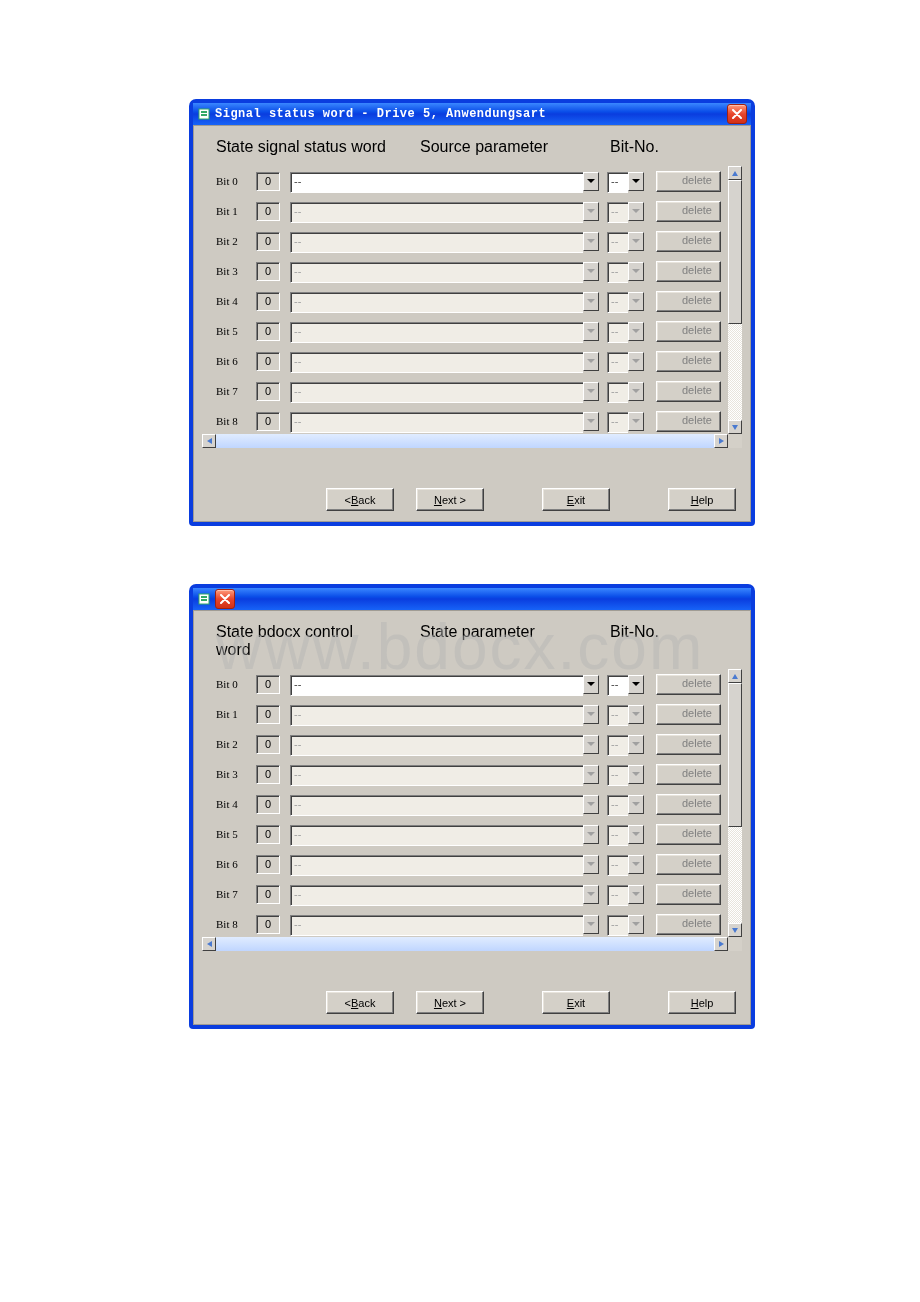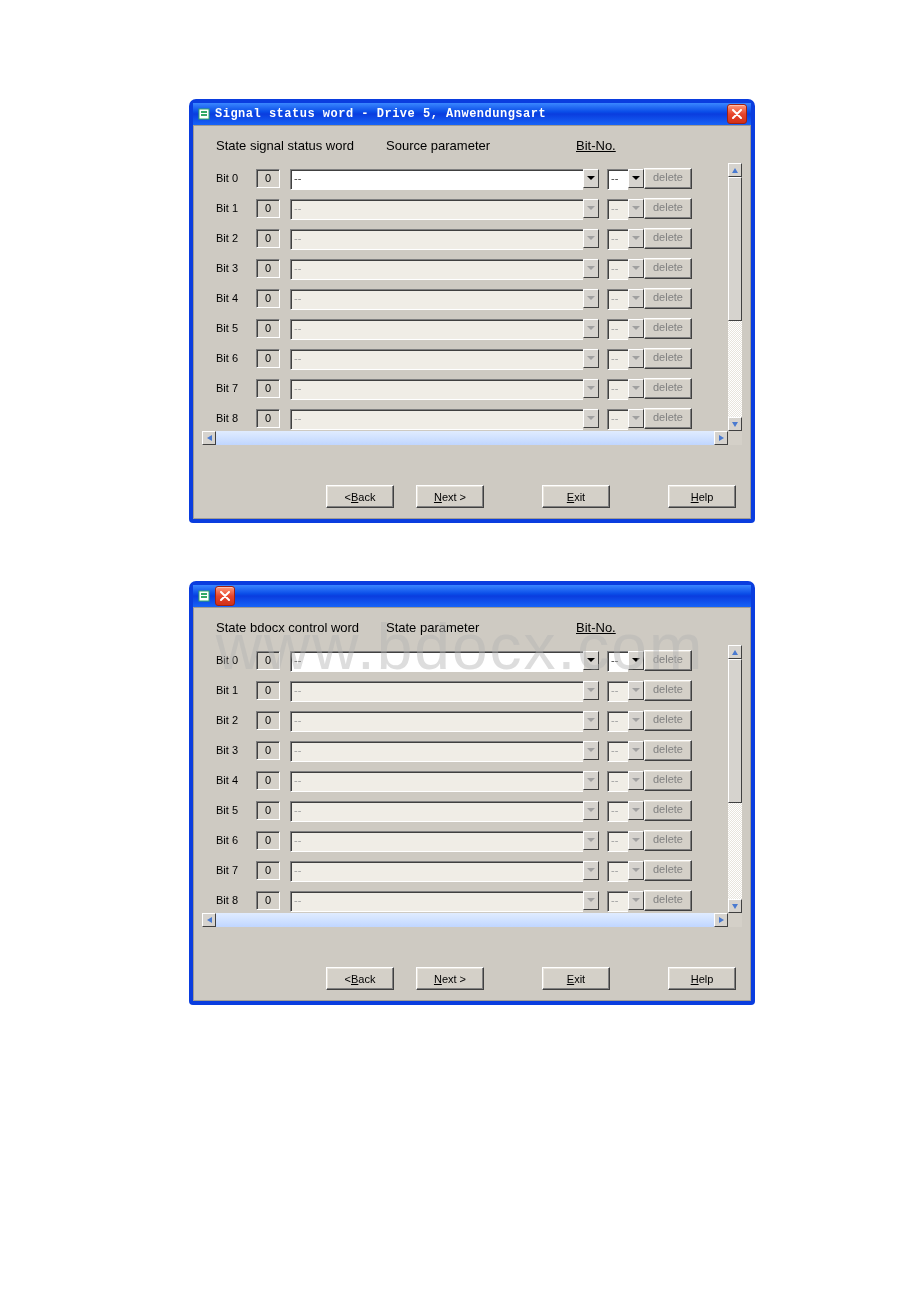--- a/index.html
+++ b/index.html
@@ -52,27 +52,27 @@
     cursor: pointer;
   }
   .client {
     background: #cecac2;
     border: 1px solid #a09c94;
     margin: 0;
     padding: 8px 8px 10px 8px;
   }
   .headers {
     display: flex;
-    font-size: 13px;
+    font-size: 16px;
     color: #000;
     padding: 4px 0 10px 14px;
   }
   .hdr-state { width: 170px; }
-  .hdr-param { width: 190px; }
-  .hdr-bit { width: 80px; text-decoration: underline; }
+  .hdr-param { width: 190px; margin-left: 34px; }
+  .hdr-bit { width: 80px; }
   .grid-wrap {
     position: relative;
     height: 268px;
     border: none;
   }
   .rows-scroll {
     position: absolute;
     left: 0; top: 0; right: 14px; bottom: 0;
     overflow: hidden;
   }
@@ -81,20 +81,21 @@
   }
   .row {
     display: flex;
     align-items: center;
     height: 30px;
   }
   .bit-label {
     width: 40px;
     font-size: 11px;
     color: #000;
+    font-family: Liberation Serif, serif;
   }
   .state-box {
     width: 22px;
     height: 17px;
     line-height: 17px;
     text-align: center;
     font-size: 11px;
     background: #d4d0c8;
     border-top: 1px solid #808080;
     border-left: 1px solid #808080;
@@ -145,32 +146,33 @@
     border-right: 4px solid transparent;
     border-top: 4px solid #000;
   }
   .tri.disabled { border-top-color: #a0a0a0; }
   .param-combo .combo-field { width: 286px; }
   .bit-combo { margin-left: 8px; }
   .bit-combo .combo-field { width: 14px; }
   .del-btn {
     width: 46px;
     height: 19px;
-    margin-left: 0;
+    margin-left: 12px;
     background: #d4d0c8;
     border-top: 1px solid #fff;
     border-left: 1px solid #fff;
     border-right: 1px solid #404040;
     border-bottom: 1px solid #404040;
     box-shadow: inset -1px -1px 0 #808080, inset 1px 1px 0 #e8e4dc;
     text-align: center;
     line-height: 17px;
     font-size: 11px;
     color: #808080;
     cursor: pointer;
+    padding-left: 17px;
   }
   .vscroll {
     position: absolute;
     right: 0; top: 0; width: 14px; height: 100%;
     background: #e8e4dc;
     display: flex; flex-direction: column;
   }
   .sbtn {
     width: 14px; height: 14px;
     background: #d6d3ce;

